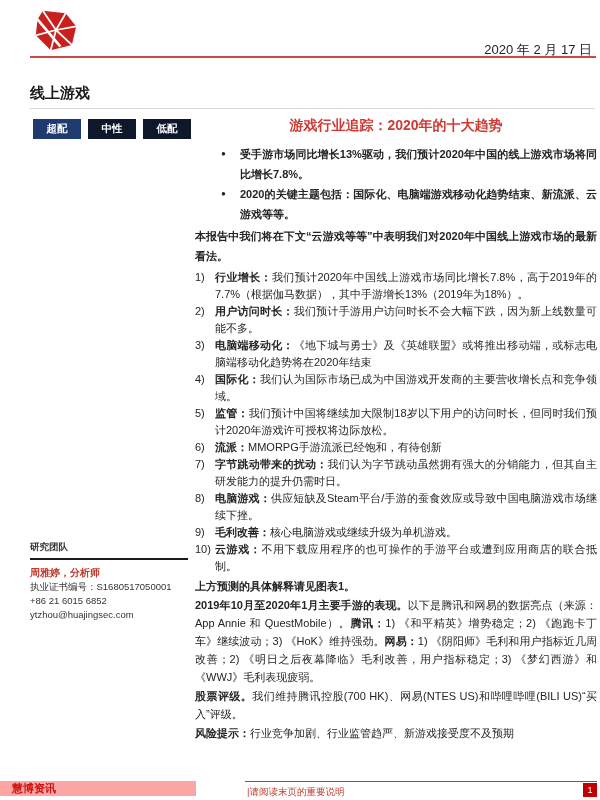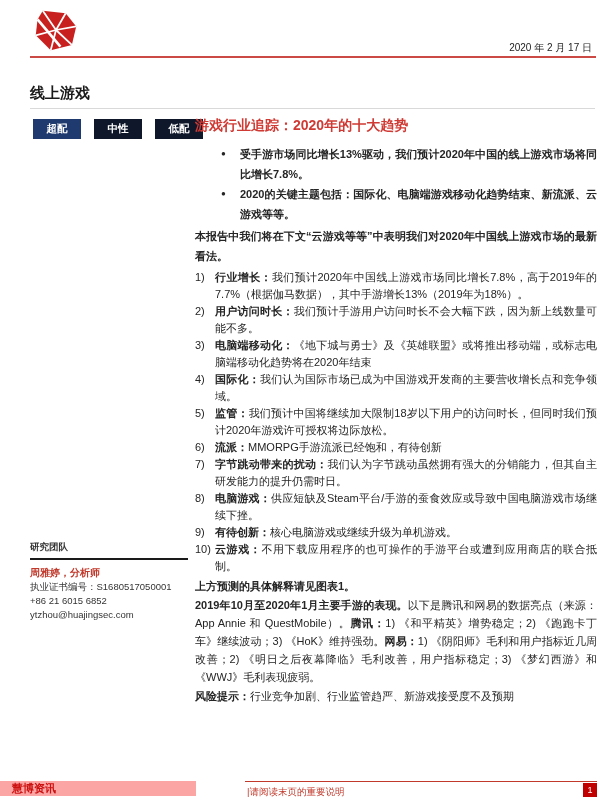--- a/index.html
+++ b/index.html
@@ -6,36 +6,36 @@
   html, body { background: #ffffff; }
   body { font-family: "Liberation Sans", "DejaVu Sans", sans-serif; }
   .page {
     position: relative; width: 600px; height: 800px; background: #fff;
     overflow: hidden; margin: 0 auto;
   }
   
   .logo { position: absolute; left: 33px; top: 8px; display: flex; align-items: center; }
   .logo svg { display: block; }
   .brand { font-size: 27px; font-weight: bold; color: #3b3b3b; letter-spacing: 2px; margin-left: 9px; }
-  .date { position: absolute; right: 8px; top: 41px; font-size: 10px; color: #222; }
+  .date { position: absolute; right: 8px; top: 41px; font-size: 13px; color: #222; }
   .redline { position: absolute; left: 30px; right: 4px; top: 56px; height: 2px; background: #cc4a45; }
   .band { position: absolute; left: 5px; right: 3px; top: 60px; height: 17px; background: #ededed; }
   .band span { position: absolute; right: 8px; top: 3px; font-size: 10px; font-weight: bold; color: #222; }
   .page-title { position: absolute; left: 30px; top: 84px; font-size: 15px; font-weight: bold; color: #1a1a1a; }
   .subdivider { position: absolute; left: 30px; right: 5px; top: 108px; height: 1px; background: #d9d9d9; }
   
-  .ratings { position: absolute; left: 33px; top: 119px; display: flex; gap: 13px; }
+  .ratings { position: absolute; left: 33px; top: 119px; display: flex; gap: 7px; }
   .tag {
     width: 48px; height: 20px; display: flex; align-items: center; justify-content: center;
     font-size: 10.5px; font-weight: bold; color: #ffffff; background: #0f172a; cursor: pointer;
   }
   .tag.active { background: #1e3a6e; }
   
   .main { position: absolute; left: 195px; top: 117px; width: 402px; color: #252525; }
-  .article-title { font-size: 14px; font-weight: bold; color: #cf3a34; margin-bottom: 9px; }
+  .article-title { font-size: 14px; font-weight: bold; color: #cf3a34; margin-bottom: 9px; text-align: center; }
   .bullet { display: flex; font-size: 11px; font-weight: bold; line-height: 20px; text-align: justify; }
   .bullet .dot { width: 45px; padding-left: 26px; font-size: 8px; line-height: 20px; flex: none; }
   .bullet p { flex: 1; }
   .intro { font-size: 11px; font-weight: bold; line-height: 20px; margin-top: 2px; text-align: justify; }
   .trends { margin-top: 3px; }
   .trend { display: flex; font-size: 11px; line-height: 17px; }
   .trend .num { width: 20px; flex: none; }
   .trend p { flex: 1; text-align: justify; }
   .trend b { font-weight: bold; }
   .note { font-size: 11px; font-weight: bold; line-height: 18px; margin-top: 2px; }
@@ -132,32 +132,33 @@
       <div class="trend">
         <span class="num">7)</span>
         <p><b>字节跳动带来的扰动：</b><span>我们认为字节跳动虽然拥有强大的分销能力，但其自主研发能力的提升仍需时日。</span></p>
       </div>
       <div class="trend">
         <span class="num">8)</span>
         <p><b>电脑游戏：</b><span>供应短缺及Steam平台/手游的蚕食效应或导致中国电脑游戏市场继续下挫。</span></p>
       </div>
       <div class="trend">
         <span class="num">9)</span>
-        <p><b>有待创新：</b><span>核心电脑游戏或继续升级为单机游戏。</span></p>
+        <p><b>毛利改善：</b><span>核心电脑游戏或继续升级为单机游戏。</span></p>
       </div>
       <div class="trend">
         <span class="num">10)</span>
         <p><b>云游戏：</b><span>不用下载应用程序的也可操作的手游平台或遭到应用商店的联合抵制。</span></p>
       </div>
     </div>
 
     <p class="note">上方预测的具体解释请见图表1。</p>
 
     <p class="para"><b>2019年10月至2020年1月主要手游的表现。</b><span>以下是腾讯和网易的数据亮点（来源： App Annie 和 QuestMobile）。</span><b>腾讯：</b><span>1) 《和平精英》增势稳定；2) 《跑跑卡丁车》继续波动；3) 《HoK》维持强劲。</span><b>网易：</b><span>1) 《阴阳师》毛利和用户指标近几周改善；2) 《明日之后夜幕降临》毛利改善，用户指标稳定；3) 《梦幻西游》和《WWJ》毛利表现疲弱。</span></p>
 
+    <p class="para"><b>股票评级。</b><span>我们维持腾讯控股(700 HK)、网易(NTES US)和哔哩哔哩(BILI US)“买入”评级。</span></p>
 
     <p class="para"><b>风险提示：</b><span>行业竞争加剧、行业监管趋严、新游戏接受度不及预期</span></p>
   </div>
 
   <div class="aside">
     <div class="team-label">研究团队</div>
     <div class="team-rule"></div>
     <div class="analyst">周雅婷，分析师</div>
     <div class="contact">执业证书编号：S1680517050001</div>
     <div class="contact">+86 21 6015 6852</div>

